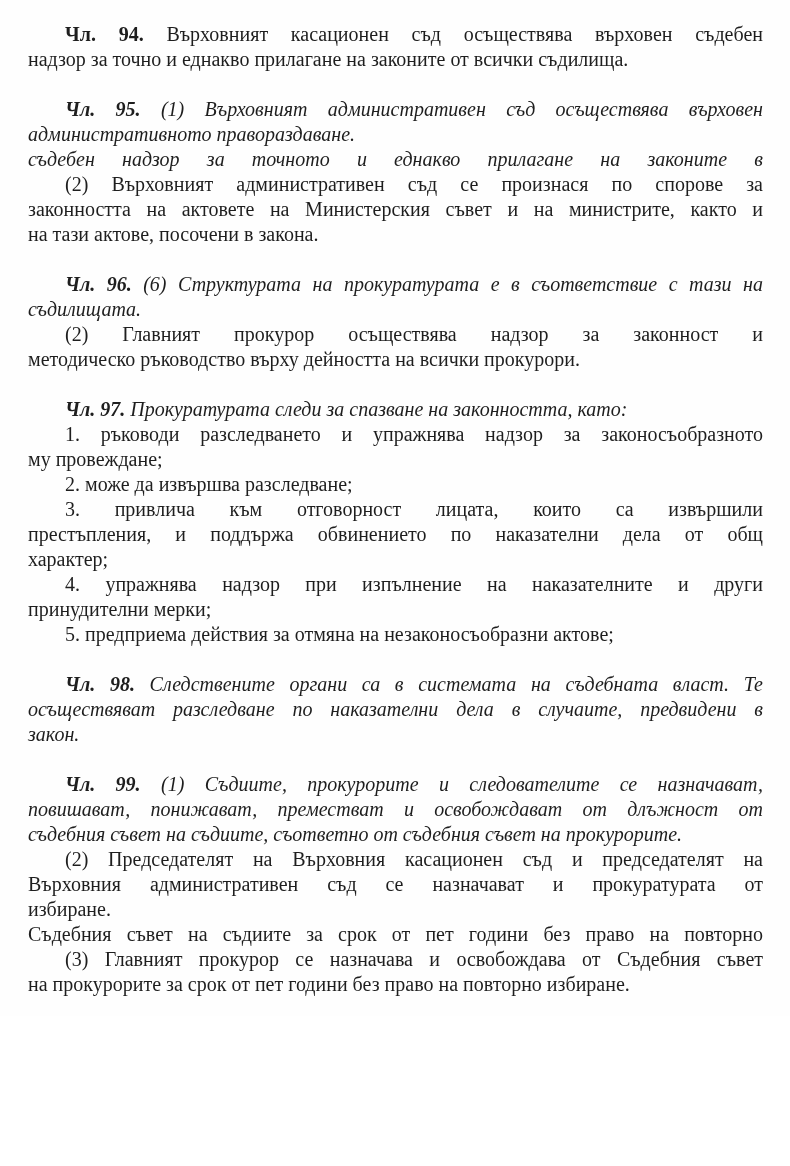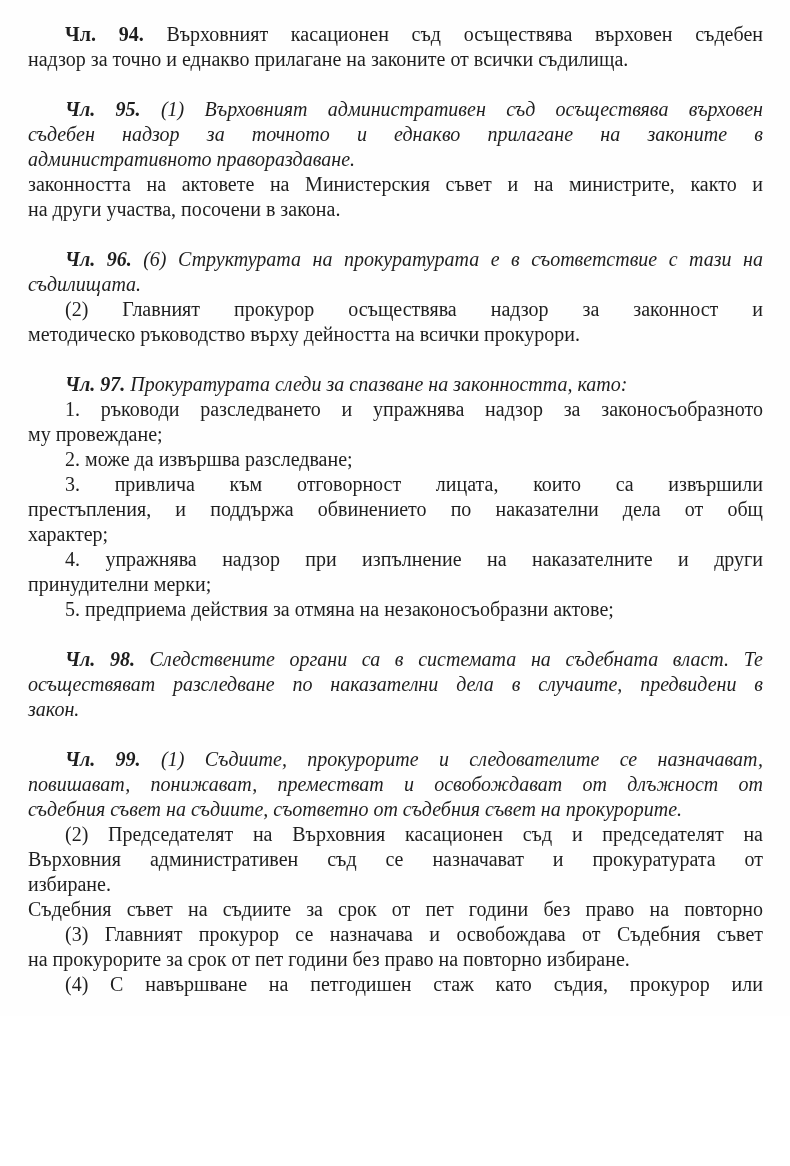--- a/index.html
+++ b/index.html
@@ -29,26 +29,27 @@
 </head>
 <body>
 
 <div class="page" style="background: rgb(254, 254, 254); color: rgb(30, 30, 30);">
     <div class="para">
       <div class="line first"><span class="bold">Чл. 94.</span><span> Върховният касационен съд осъществява върховен съдебен</span></div>
       <div class="line last"><span>надзор за точно и еднакво прилагане на законите от всички съдилища.</span></div>
     </div>
     <div class="para gap">
       <div class="line first"><span class="bold">Чл. 95.</span><span> (1) Върховният административен съд осъществява върховен</span></div>
+      <div class="line last"><span>административното правораздаване.</span></div>
       <div class="line"><span>съдебен надзор за точното и еднакво прилагане на законите в</span></div>
-      <div class="line last"><span>административното правораздаване.</span></div>
     </div>
     <div class="para">
+      <div class="line first"><span>(2) Върховният административен съд се произнася по спорове за</span></div>
       <div class="line"><span>законността на актовете на Министерския съвет и на министрите, както и</span></div>
-      <div class="line last"><span>на други участва, посочени в закона.</span></div>
+      <div class="line last"><span>на тази актове, посочени в закона.</span></div>
     </div>
     <div class="para gap">
       <div class="line first"><span class="bold">Чл. 96.</span><span> (6) Структурата на прокуратурата е в съответствие с тази на</span></div>
       <div class="line last"><span>съдилищата.</span></div>
     </div>
     <div class="para">
       <div class="line first"><span>(2) Главният прокурор осъществява надзор за законност и</span></div>
       <div class="line last"><span>методическо ръководство върху дейността на всички прокурори.</span></div>
     </div>
     <div class="para gap">
@@ -86,16 +87,13 @@
     <div class="para">
       <div class="line first"><span>(2) Председателят на Върховния касационен съд и председателят на</span></div>
       <div class="line"><span>Върховния административен съд се назначават и прокуратурата от</span></div>
       <div class="line last"><span>избиране.</span></div>
       <div class="line"><span>Съдебния съвет на съдиите за срок от пет години без право на повторно</span></div>
     </div>
     <div class="para">
       <div class="line first"><span>(3) Главният прокурор се назначава и освобождава от Съдебния съвет</span></div>
       <div class="line last"><span>на прокурорите за срок от пет години без право на повторно избиране.</span></div>
     </div>
-    <div class="para">
-      <div class="line first"><span>(4) С навършване на петгодишен стаж като съдия, прокурор или</span></div>
-    </div>
   </div>
 
 </body></html>

